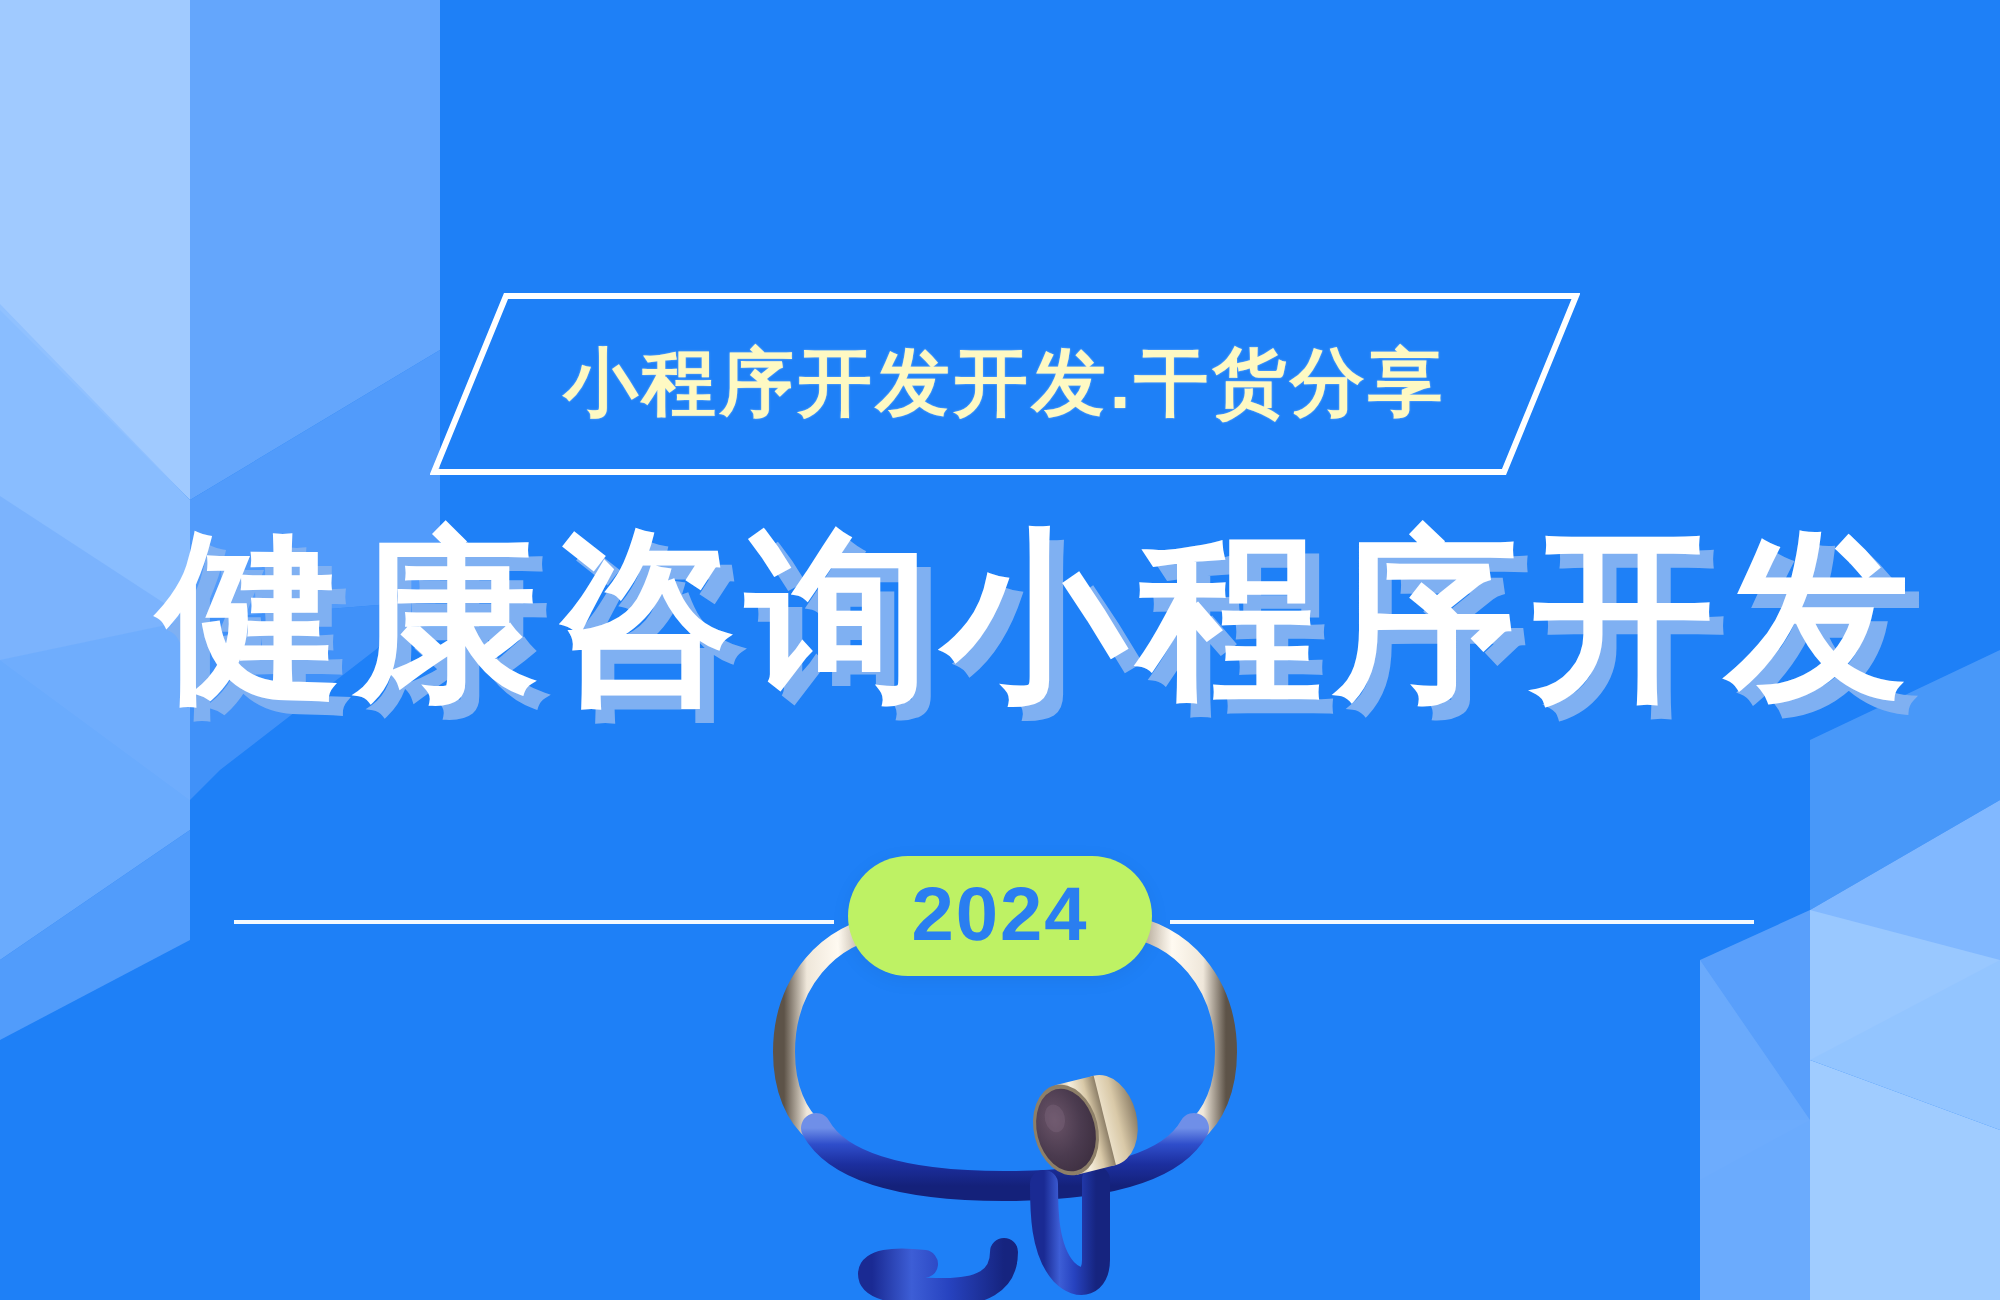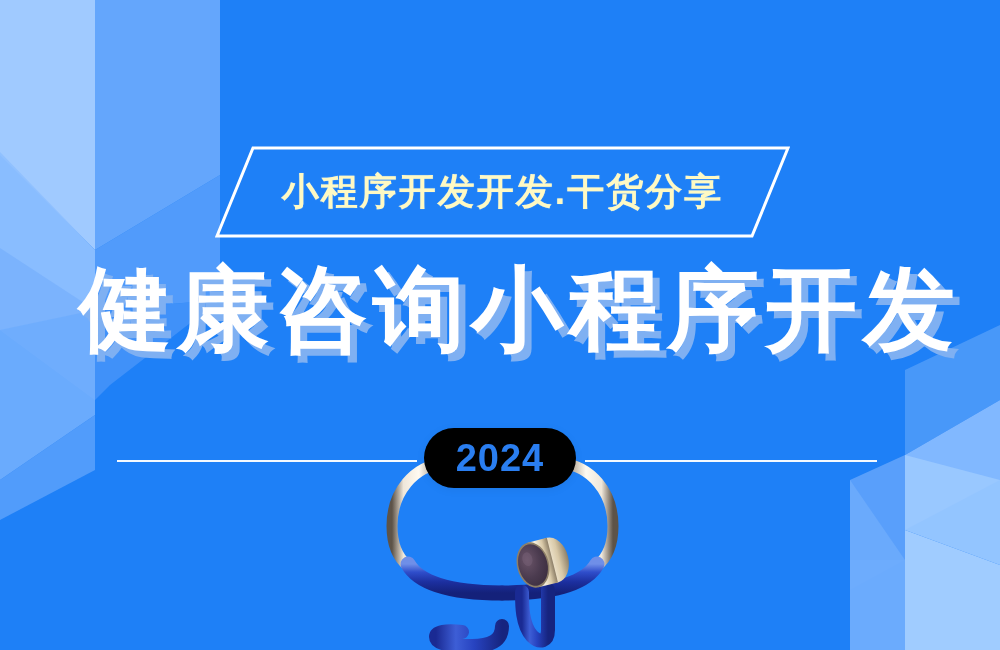--- a/index.html
+++ b/index.html
@@ -83,21 +83,21 @@
   .rule-left  { left: 117px; width: 300px; }
   .rule-right { left: 585px; width: 292px; }
 
   
   .year-badge {
     position: absolute;
     left: 424px;
     top: 428px;
     width: 152px;
     height: 60px;
-    background: #000000;
+    background: #bef264;
     border-radius: 30px;
     display: flex;
     align-items: center;
     justify-content: center;
     box-shadow: 0 2px 10px rgba(0,0,0,.06);
   }
   .year-badge span {
     color: #2a7ef0;
     font-size: 38px;
     font-weight: bold;

